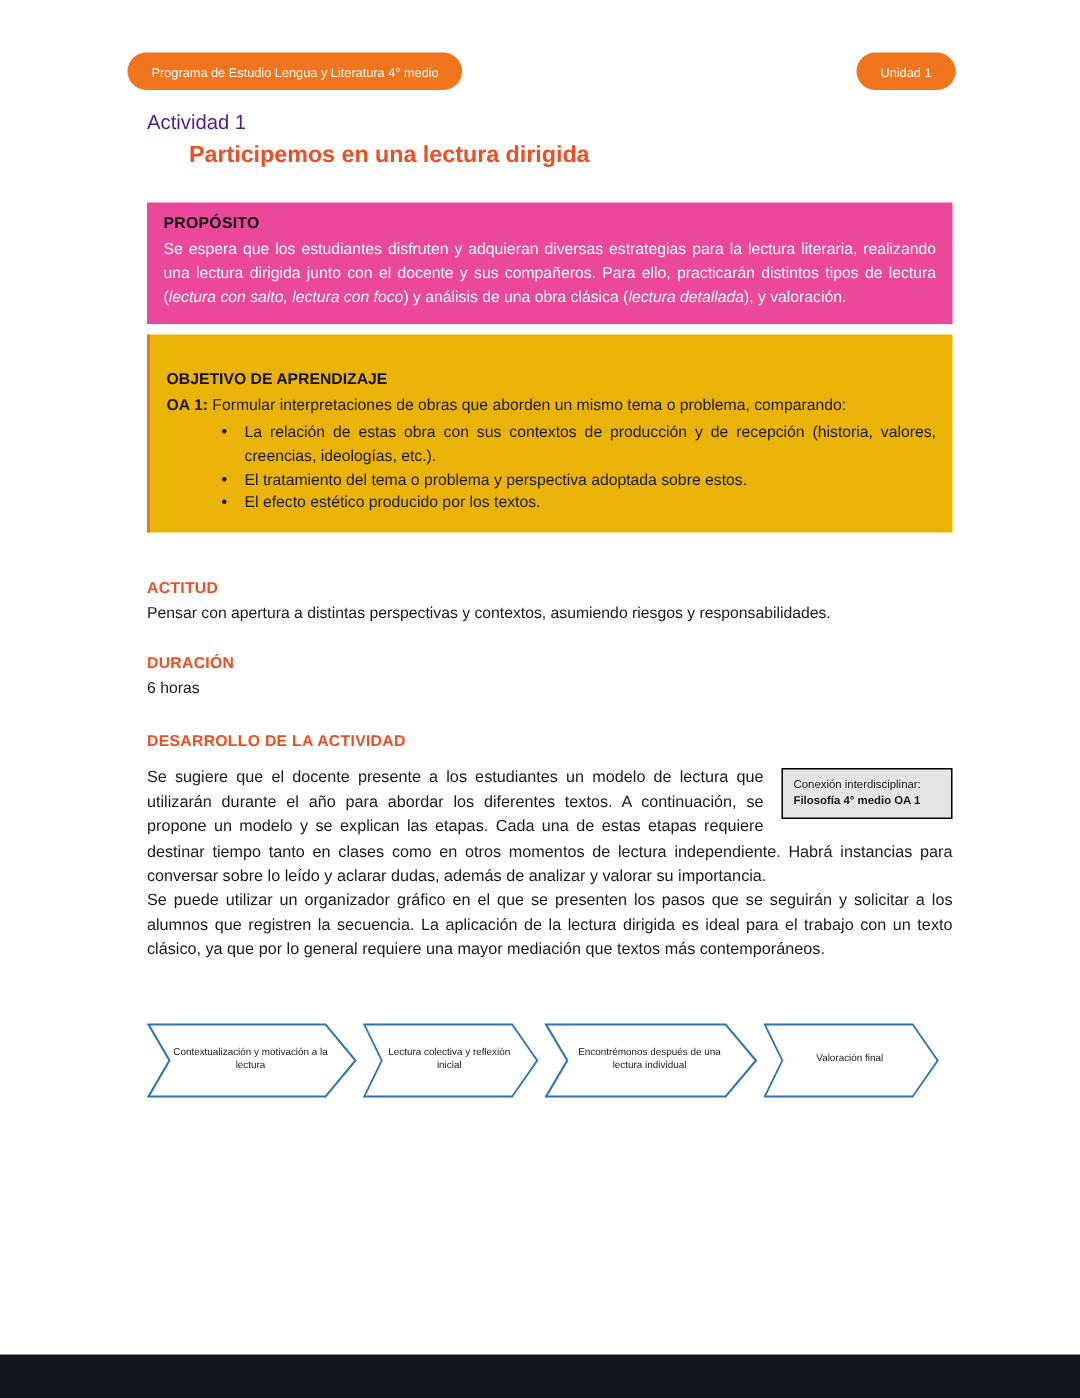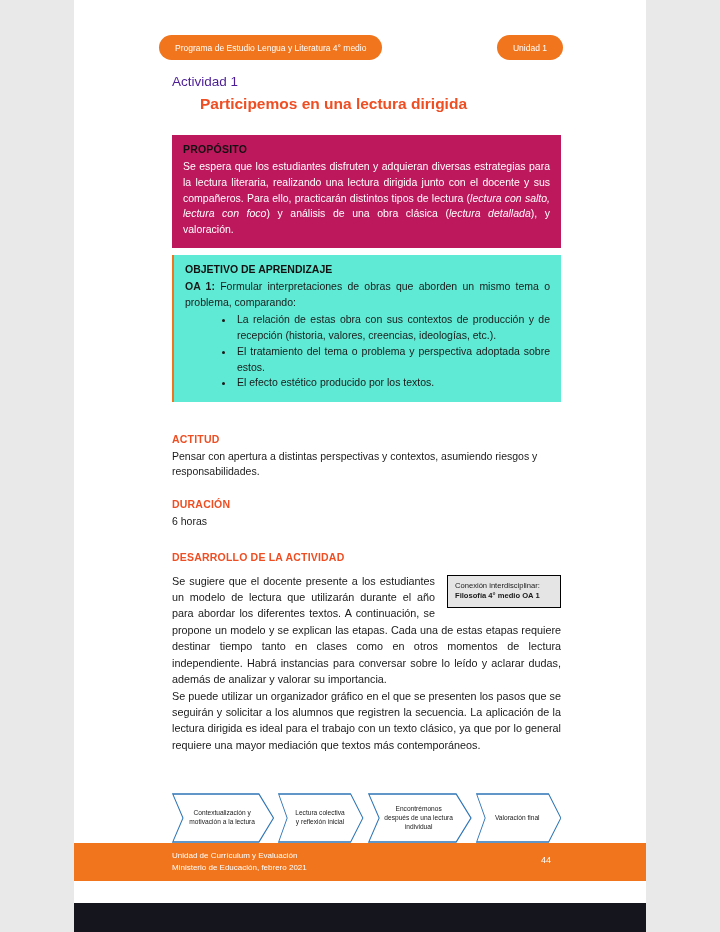--- a/index.html
+++ b/index.html
@@ -1,48 +1,48 @@
 <!DOCTYPE html>
 <html><head>
 <meta charset="utf-8">
 <style>
   * { margin:0; padding:0; box-sizing:border-box; }
   html,body { background:#e9e9e9; }
   body { font-family:"Liberation Sans", sans-serif; }
   .page {
-    position:relative; width:572px; height:932px; background:#ffffff;
+    position:relative; width:720px; height:932px; background:#ffffff;
     margin:0 auto; overflow:hidden;
   }
   
   .pill {
     position:absolute; top:35px; height:25px; background:#F0751D;
     border-radius:13px; color:#fff; font-size:8.5px;
     display:flex; align-items:center; padding:0 16px; white-space:nowrap;
   }
   .pill-left { left:85px; }
   .pill-right { right:83px; }
 
   
   .content { position:absolute; top:74px; left:98px; right:85px; }
 
   .activity-label { font-size:13.5px; color:#4c1d95; }
   .activity-title { font-size:15.5px; font-weight:bold; color:#EF4E23; margin-top:6px;margin-left:28px; }
 
   .box-proposito {
-    margin-top:22px; background:#be185d; padding:8px 11px 10px 11px;
+    margin-top:22px; background:#ec4899; padding:8px 11px 10px 11px;
   }
   .box-proposito h3 { font-size:10.5px; color:#111; letter-spacing:.2px; }
   .box-proposito p {
     margin-top:4px; font-size:10.5px; color:#ffffff; line-height:1.5; text-align:justify;
   }
   .italic { font-style:italic; }
 
   .box-objetivo {
-    margin-top:7px; background:#5eead4; border-left:2px solid #F0751D;
-    padding:8px 11px 11px 11px; color:#1a1a1a;
+    margin-top:7px; background:#eab308; border-left:2px solid #F0751D;
+    padding:24px 11px 11px 11px; color:#1a1a1a;
   }
   .box-objetivo h3 { font-size:10.5px; color:#111; }
   .box-objetivo p { margin-top:4px; font-size:10.5px; line-height:1.5; text-align:justify; }
   .box-objetivo ul { margin:2px 0 0 50px; }
   .box-objetivo li { font-size:10.5px; line-height:1.5; text-align:justify; padding-left:2px; }
 
   .sec-heading { font-size:10.5px; font-weight:bold; color:#EF4E23; letter-spacing:.2px; }
   .sec-text { font-size:10.5px; color:#1a1a1a; margin-top:4px; line-height:1.45; }
   .sec-actitud { margin-top:31px; }
   .sec-duracion { margin-top:19px; }
@@ -160,22 +160,15 @@
       <div class="arrow a4">
         <svg viewBox="0 0 140 52" preserveAspectRatio="none">
           <polygon points="1,1 119,1 139,26 119,51 1,51 15,26" fill="#ffffff" stroke="#2E75B6" stroke-width="1.4"></polygon>
         </svg>
         <div class="arrow-text">Valoración final</div>
       </div>
     </div>
 
   </div>
 
-  <div class="footer-orange">
-    <div class="footer-texts">
-      <div>Unidad de Currículum y Evaluación</div>
-      <div>Ministerio de Educación, febrero 2021</div>
-    </div>
-    <div class="footer-page">44</div>
-  </div>
   <div class="footer-dark"></div>
 
 </div>
 
 </body></html>

